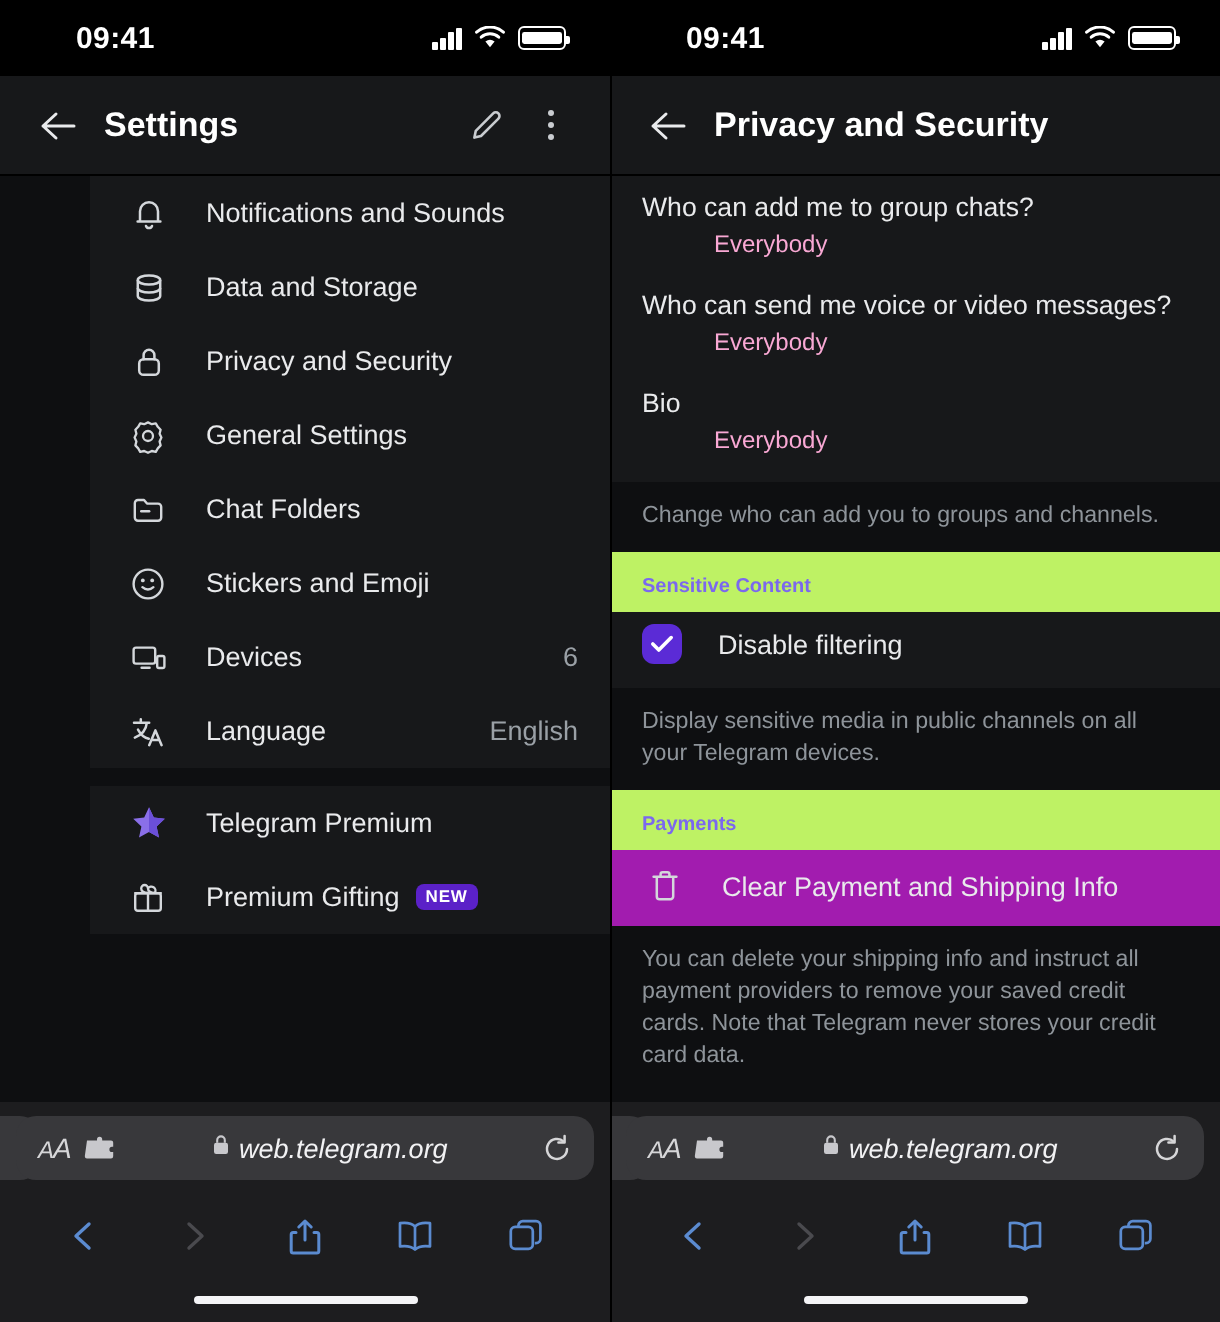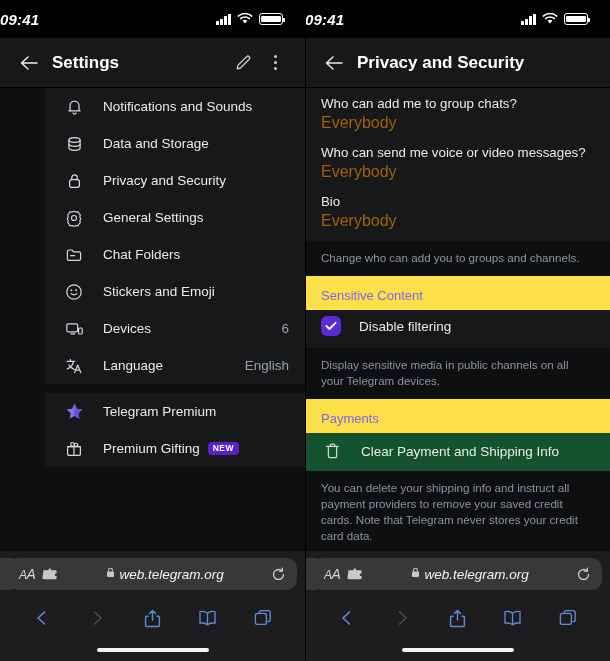--- a/index.html
+++ b/index.html
@@ -33,21 +33,21 @@
     align-items: center;
     justify-content: space-between;
     padding: 0 22px 0 0;
     position: relative;
   }
   .status-time {
     color: #fff;
     font-size: 15px;
     font-weight: bold;
     letter-spacing: 0.2px;
-    font-style: italic;
+    margin-left: 38px;
   }
   .status-icons {
     display: flex;
     align-items: center;
     gap: 6px;
   }
   .signal-bars { display: flex; align-items: flex-end; gap: 1.5px; height: 11px; }
   .signal-bars i { display:block; width: 2.6px; background: #fff; border-radius: 0.5px; }
   .signal-bars i:nth-child(1) { height: 4px; }
   .signal-bars i:nth-child(2) { height: 6px; }
@@ -149,37 +149,38 @@
   .privacy-item {
     padding: 7px 16px 6px 16px;
     background: #17181A;
   }
   .privacy-item .pq {
     color: #e9eaec;
     font-size: 13.3px;
     line-height: 18px;
   }
   .privacy-item .pa {
-    color: #a16207;
-    font-size: 16px;
+    color: #f9a8d4;
+    font-size: 12px;
     line-height: 17px;
     margin-top: 1px;
+    margin-left: 36px;
   }
   .note {
     background: #0E0F11;
     color: #8e949a;
     font-size: 11.6px;
     line-height: 16px;
     padding: 9px 16px 10px 16px;
   }
   .section-head {
-    background: #fde047;
+    background: #bef264;
     color: #7B68EE;
-    font-size: 13px;
-    font-weight: normal;
+    font-size: 10px;
+    font-weight: bold;
     padding: 12px 16px 7px 16px;
   }
   .check-row {
     background: #17181A;
     display: flex;
     align-items: center;
     padding: 6px 16px 12px 16px;
     cursor: pointer;
   }
   .checkbox {
@@ -188,21 +189,21 @@
     background: #5B2BD6;
     display: flex; align-items: center; justify-content: center;
     flex: 0 0 20px;
     margin-right: 18px;
   }
   .check-row .clabel {
     color: #e9eaec;
     font-size: 13.5px;
   }
   .act-row {
-    background: #14532d;
+    background: #a21caf;
     display: flex;
     align-items: center;
     padding: 9px 16px 11px 16px;
     cursor: pointer;
   }
   .act-row .ico {
     width: 22px; flex: 0 0 22px;
     display:flex; align-items:center; justify-content:center;
     margin-right: 18px;
   }

